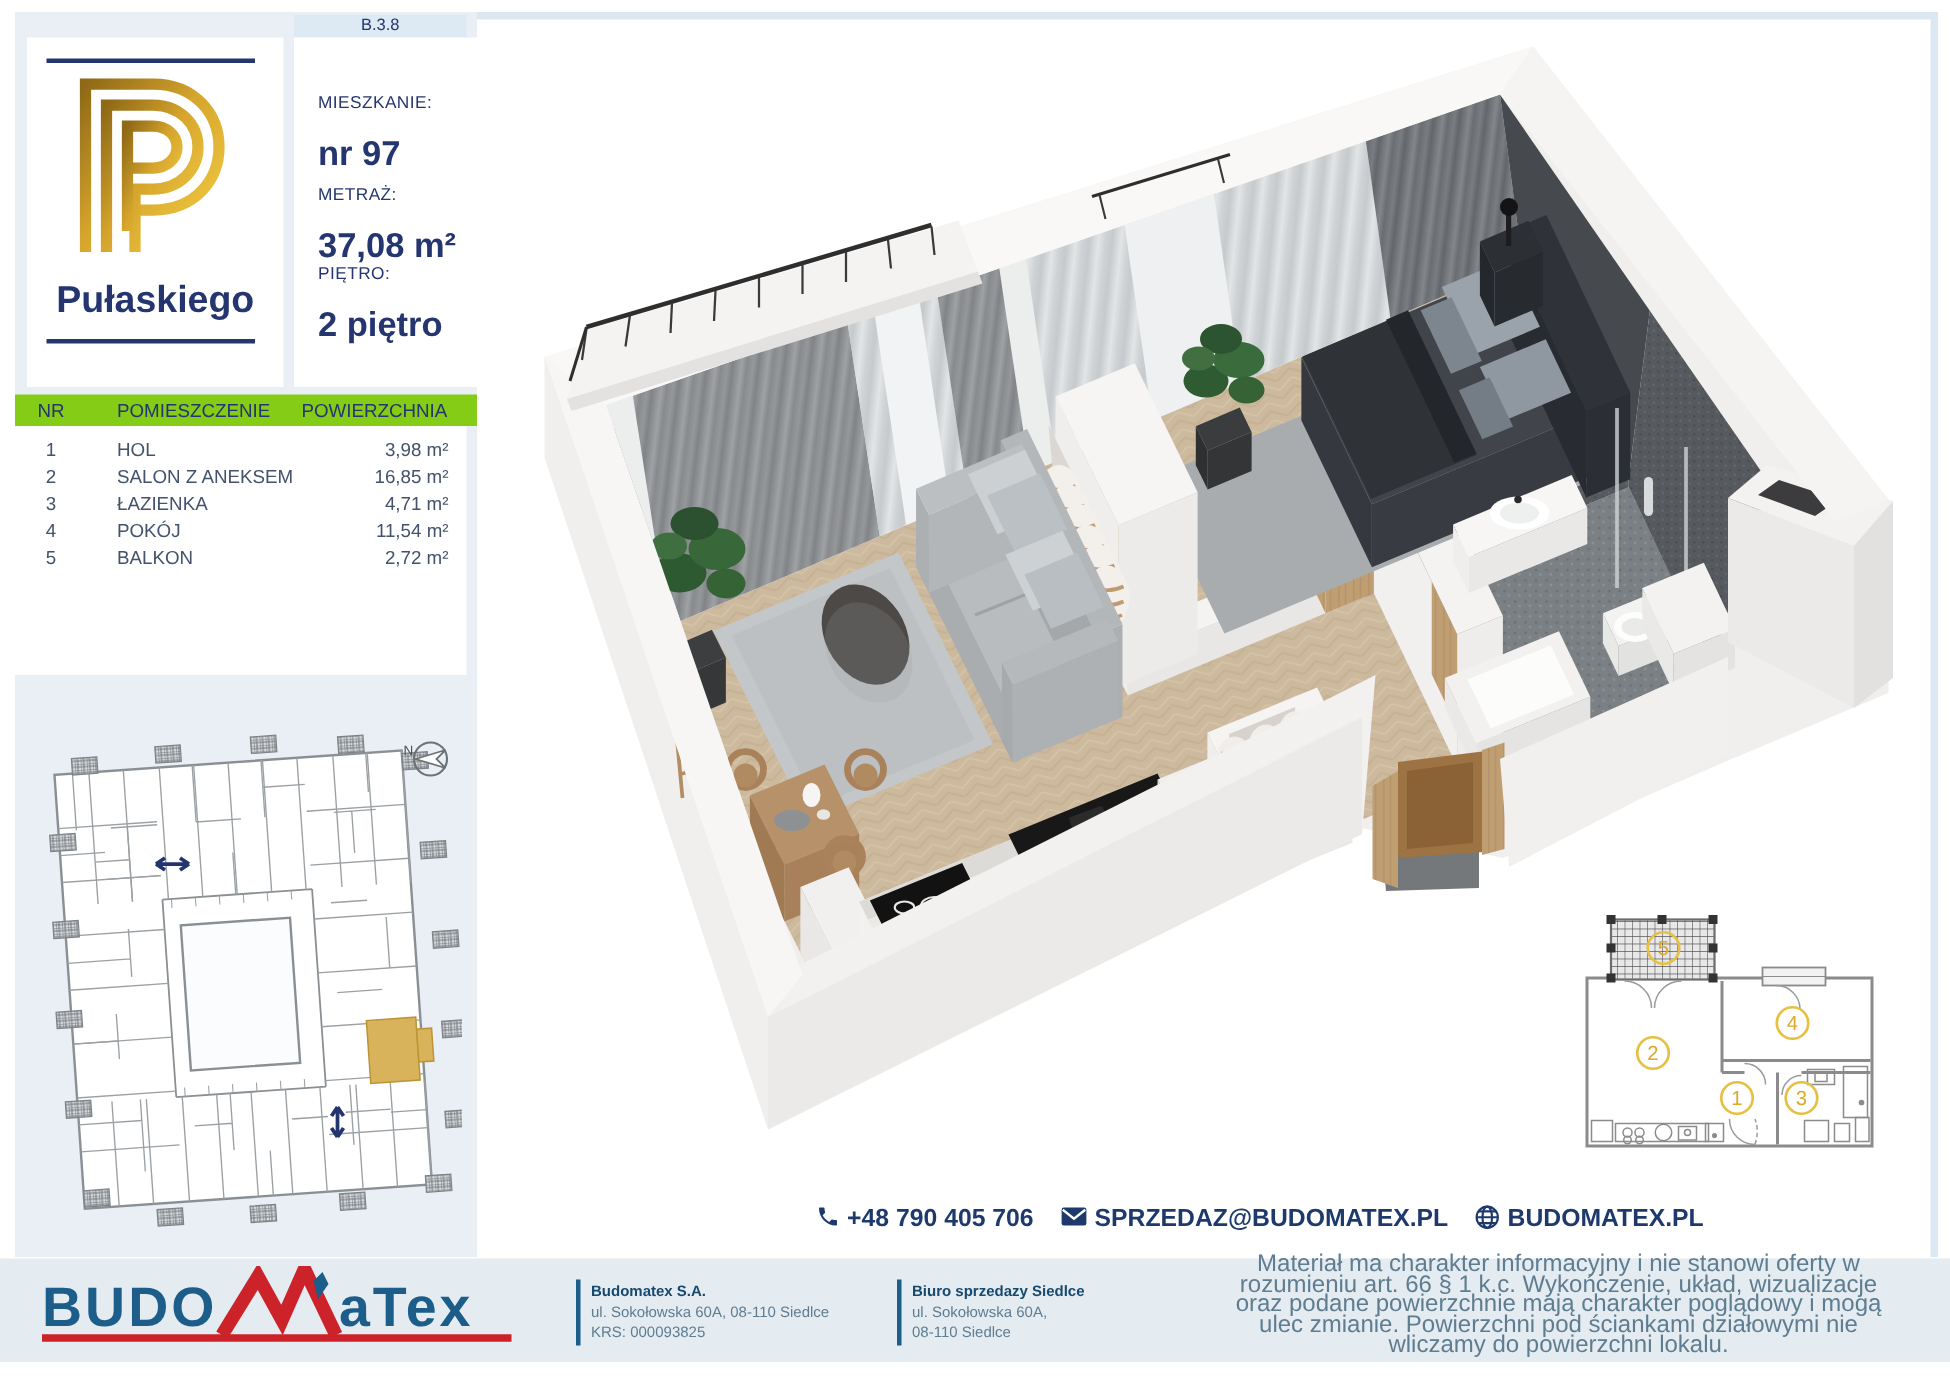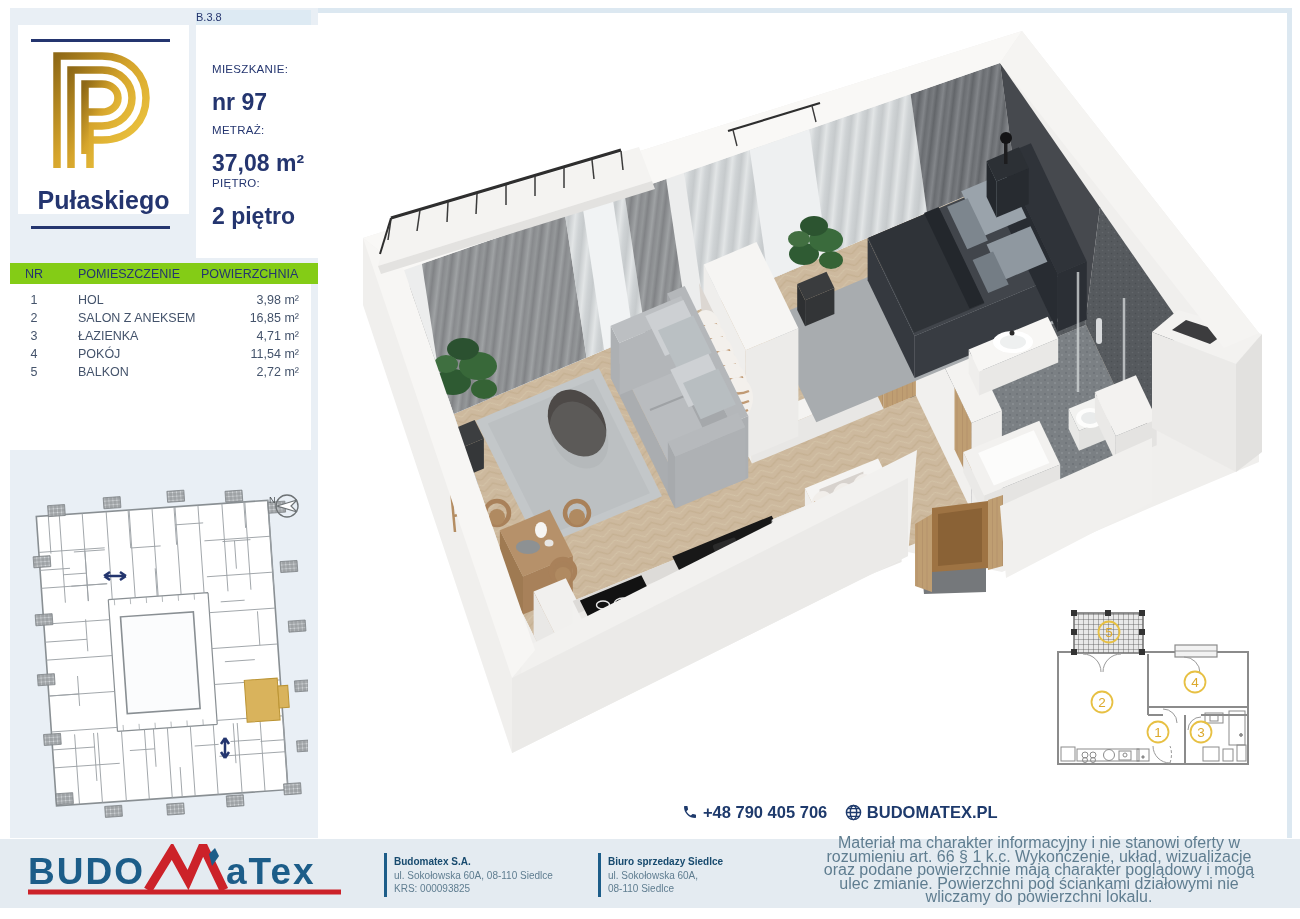--- a/index.html
+++ b/index.html
@@ -9,21 +9,21 @@
 .trow {display:flex;font-size:12.5px;color:#44536b;padding:2px 0}
 .c1 {width:48px;text-align:center}
 .c2 {flex:1;padding-left:20px}
 .c3 {width:107px;text-align:right;padding-right:12px}
 </style></head>
 <body>
 <div class="abs" style="left:55px;top:8px;width:1237px;height:5px;background:#dce8f1"></div>
 <div class="abs" style="left:1287px;top:8px;width:5px;height:830px;background:#dce8f1"></div>
 <div class="abs" style="left:10px;top:8px;width:308px;height:830px;background:#e9eff5"></div>
 
-<div class="card" style="left:18px;top:25px;width:171px;height:189px">
+<div class="card" style="left:18px;top:25px;width:171px;height:233px">
   <div class="abs" style="left:13px;top:14px;width:139px;height:2.5px;background:#24356f"></div>
   <div class="abs" style="left:0;top:161px;width:171px;text-align:center;font-weight:bold;font-size:25px;color:#24356f">Pułaskiego</div>
   <div class="abs" style="left:13px;top:201px;width:139px;height:2.5px;background:#24356f"></div>
 </div>
 <svg width="104" height="120" viewBox="0 0 104 120" style="position:absolute;left:50px;top:52px">
     <defs>
       <linearGradient id="gold" x1="0" y1="0" x2="1" y2="1">
         <stop offset="0" stop-color="#8f6916"></stop>
         <stop offset="0.45" stop-color="#d6a52c"></stop>
         <stop offset="1" stop-color="#f4cf45"></stop>
@@ -33,21 +33,21 @@
         <stop offset="1" stop-color="#a87d1d"></stop>
       </linearGradient>
     </defs>
     <g fill="none" stroke="url(#gold)" stroke-width="7.5">
       <path d="M7 116 V4 H52 C80 4 96 24 96 46 C96 68 80 88 52 88 H40"></path>
       <path d="M21 116 V18 H52 C70 18 82 31 82 46 C82 61 70 74 52 74 H40 V116"></path>
       <path d="M35 102 V32 H52 C61 32 68 38 68 46 C68 54 61 60 52 60 H35"></path>
       <path d="M7 116 H56" stroke="url(#gold2)"></path>
     </g>
   </svg>
-<div class="abs" style="left:196px;top:10px;width:115px;height:15px;background:#ddeaf3;font-size:11px;color:#24356f;padding-top:1px">B.3.8</div>
+<div class="abs" style="left:196px;top:10px;width:115px;height:15px;background:#ddeaf3;text-align:center;font-size:11px;color:#24356f;padding-top:1px">B.3.8</div>
 <div class="card" style="left:196px;top:25px;width:124px;height:233px;padding:38px 0 0 16px">
   <div class="lbl">MIESZKANIE:</div>
   <div class="big">nr 97</div>
   <div class="lbl" style="margin-top:8px">METRAŻ:</div>
   <div class="big">37,08 m²</div>
   <div class="lbl" style="">PIĘTRO:</div>
   <div class="big">2 piętro</div>
 </div>
 
 <div class="abs" style="left:10px;top:263px;width:308px;height:21px;background:#84cc16;display:flex;align-items:center;font-size:12.5px;color:#24356f">
@@ -478,20 +478,24 @@
     <circle cx="148" cy="123" r="10.5" fill="none" stroke="#e7c043" stroke-width="1.8"></circle>
     <text x="148" y="127.5" text-anchor="middle" font-size="13.5" fill="#dca92c" font-family="Liberation Sans,sans-serif">3</text>
     <circle cx="56" cy="23" r="10.5" fill="none" stroke="#e7c043" stroke-width="1.8"></circle>
     <text x="56" y="27.5" text-anchor="middle" font-size="13.5" fill="#dca92c" font-family="Liberation Sans,sans-serif">5</text>
   </svg>
 
 <div class="abs" style="left:355px;top:803px;width:970px;display:flex;justify-content:center;gap:18px;font-size:16.5px;font-weight:bold;color:#1e3a6c;white-space:nowrap">
   <span><svg width="16" height="16" viewBox="0 0 24 24" style="vertical-align:-2px">
         <path fill="#1e3a6c" d="M6.6 10.8c1.4 2.8 3.8 5.1 6.6 6.6l2.2-2.2c.3-.3.7-.4 1-.2 1.1.4 2.3.6 3.6.6.6 0 1 .4 1 1V20c0 .6-.4 1-1 1C10.6 21 3 13.4 3 4c0-.6.4-1 1-1h3.5c.6 0 1 .4 1 1 0 1.2.2 2.4.6 3.6.1.3 0 .7-.2 1l-2.3 2.2z"></path>
       </svg> +48 790 405 706</span>
+  <span><svg width="18" height="14" viewBox="0 0 24 18" style="vertical-align:-1px">
+        <rect x="1" y="1" width="22" height="16" rx="2" fill="#1e3a6c"></rect>
+        <path d="M2 3 L12 11 L22 3" stroke="#ffffff" stroke-width="2" fill="none"></path>
+      </svg> SPRZEDAZ@BUDOMATEX.PL</span>
   <span><svg width="17" height="17" viewBox="0 0 24 24" style="vertical-align:-3px">
         <circle cx="12" cy="12" r="10" fill="none" stroke="#1e3a6c" stroke-width="2"></circle>
         <ellipse cx="12" cy="12" rx="4.5" ry="10" fill="none" stroke="#1e3a6c" stroke-width="2"></ellipse>
         <path d="M2 12 H22 M3.5 6.5 H20.5 M3.5 17.5 H20.5" stroke="#1e3a6c" stroke-width="2"></path>
       </svg> BUDOMATEX.PL</span>
 </div>
 
 <div class="abs" style="left:0;top:839px;width:1300px;height:69px;background:#e4ebf1"></div>
 <svg width="330" height="56" viewBox="0 0 330 56" style="position:absolute;left:26px;top:844px">
     <text x="2" y="40" font-family="Liberation Sans,sans-serif" font-weight="bold" font-size="37" letter-spacing="2" fill="#1c5d89">BUDO</text>

